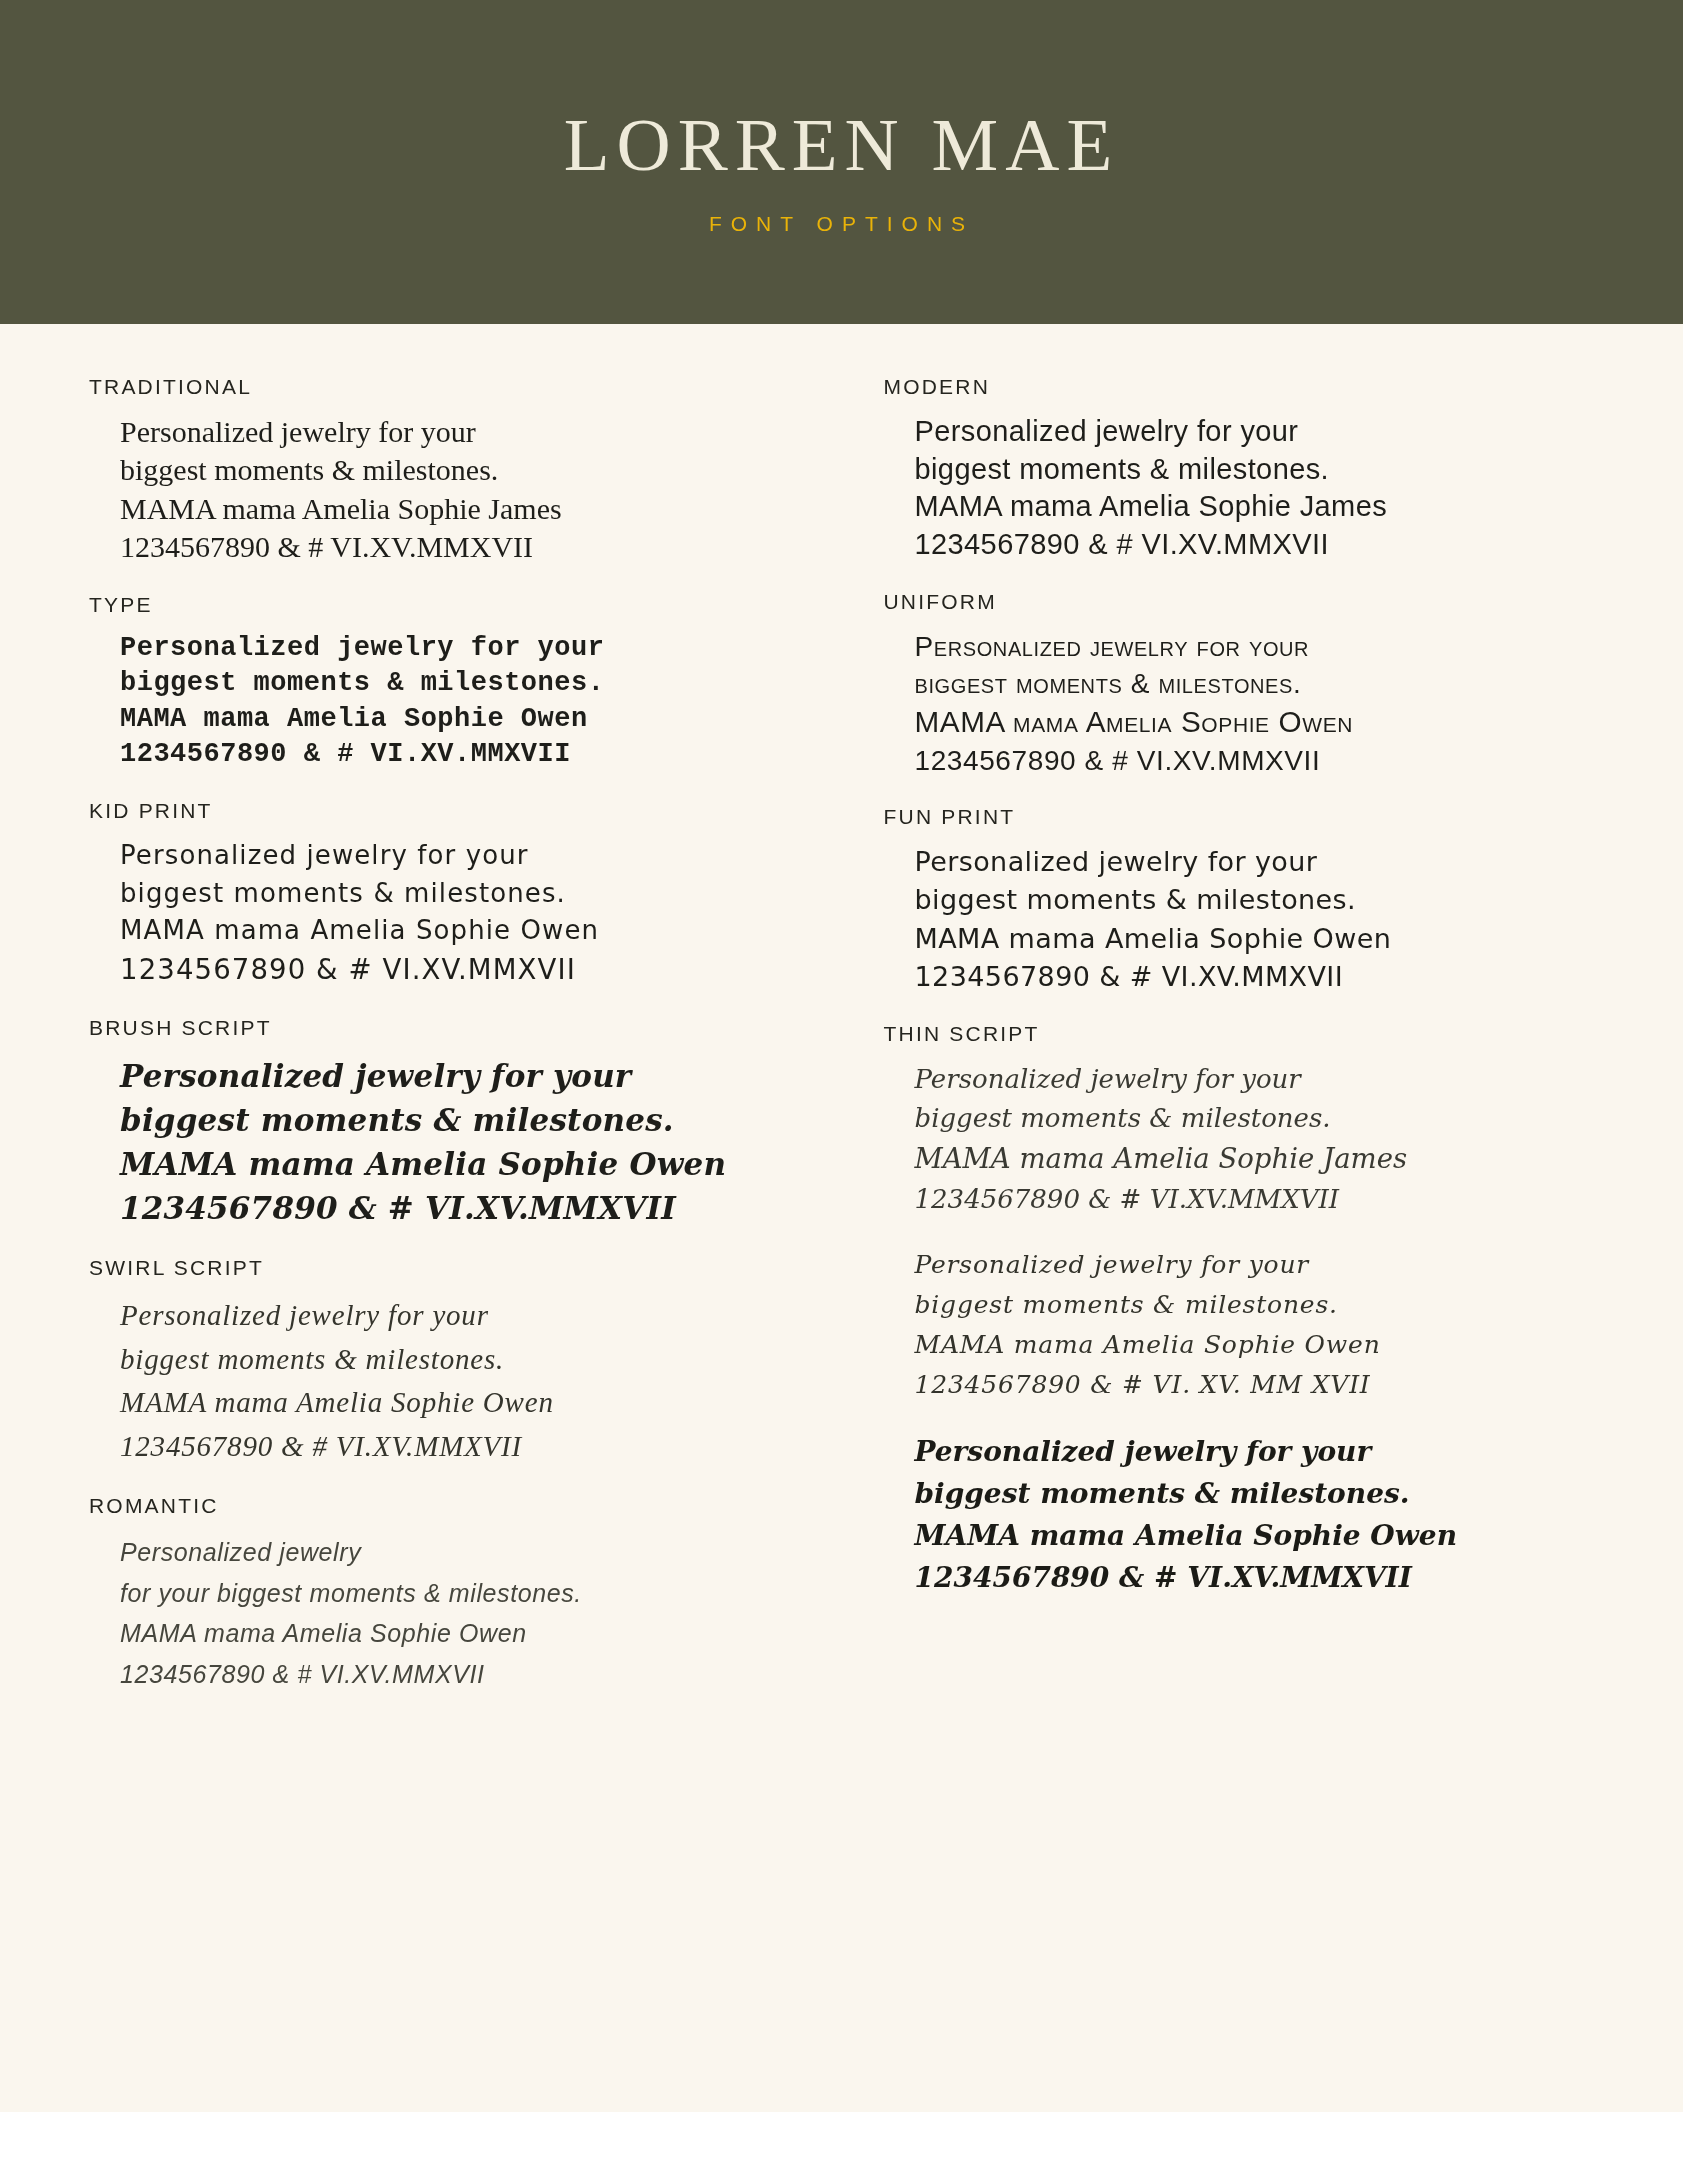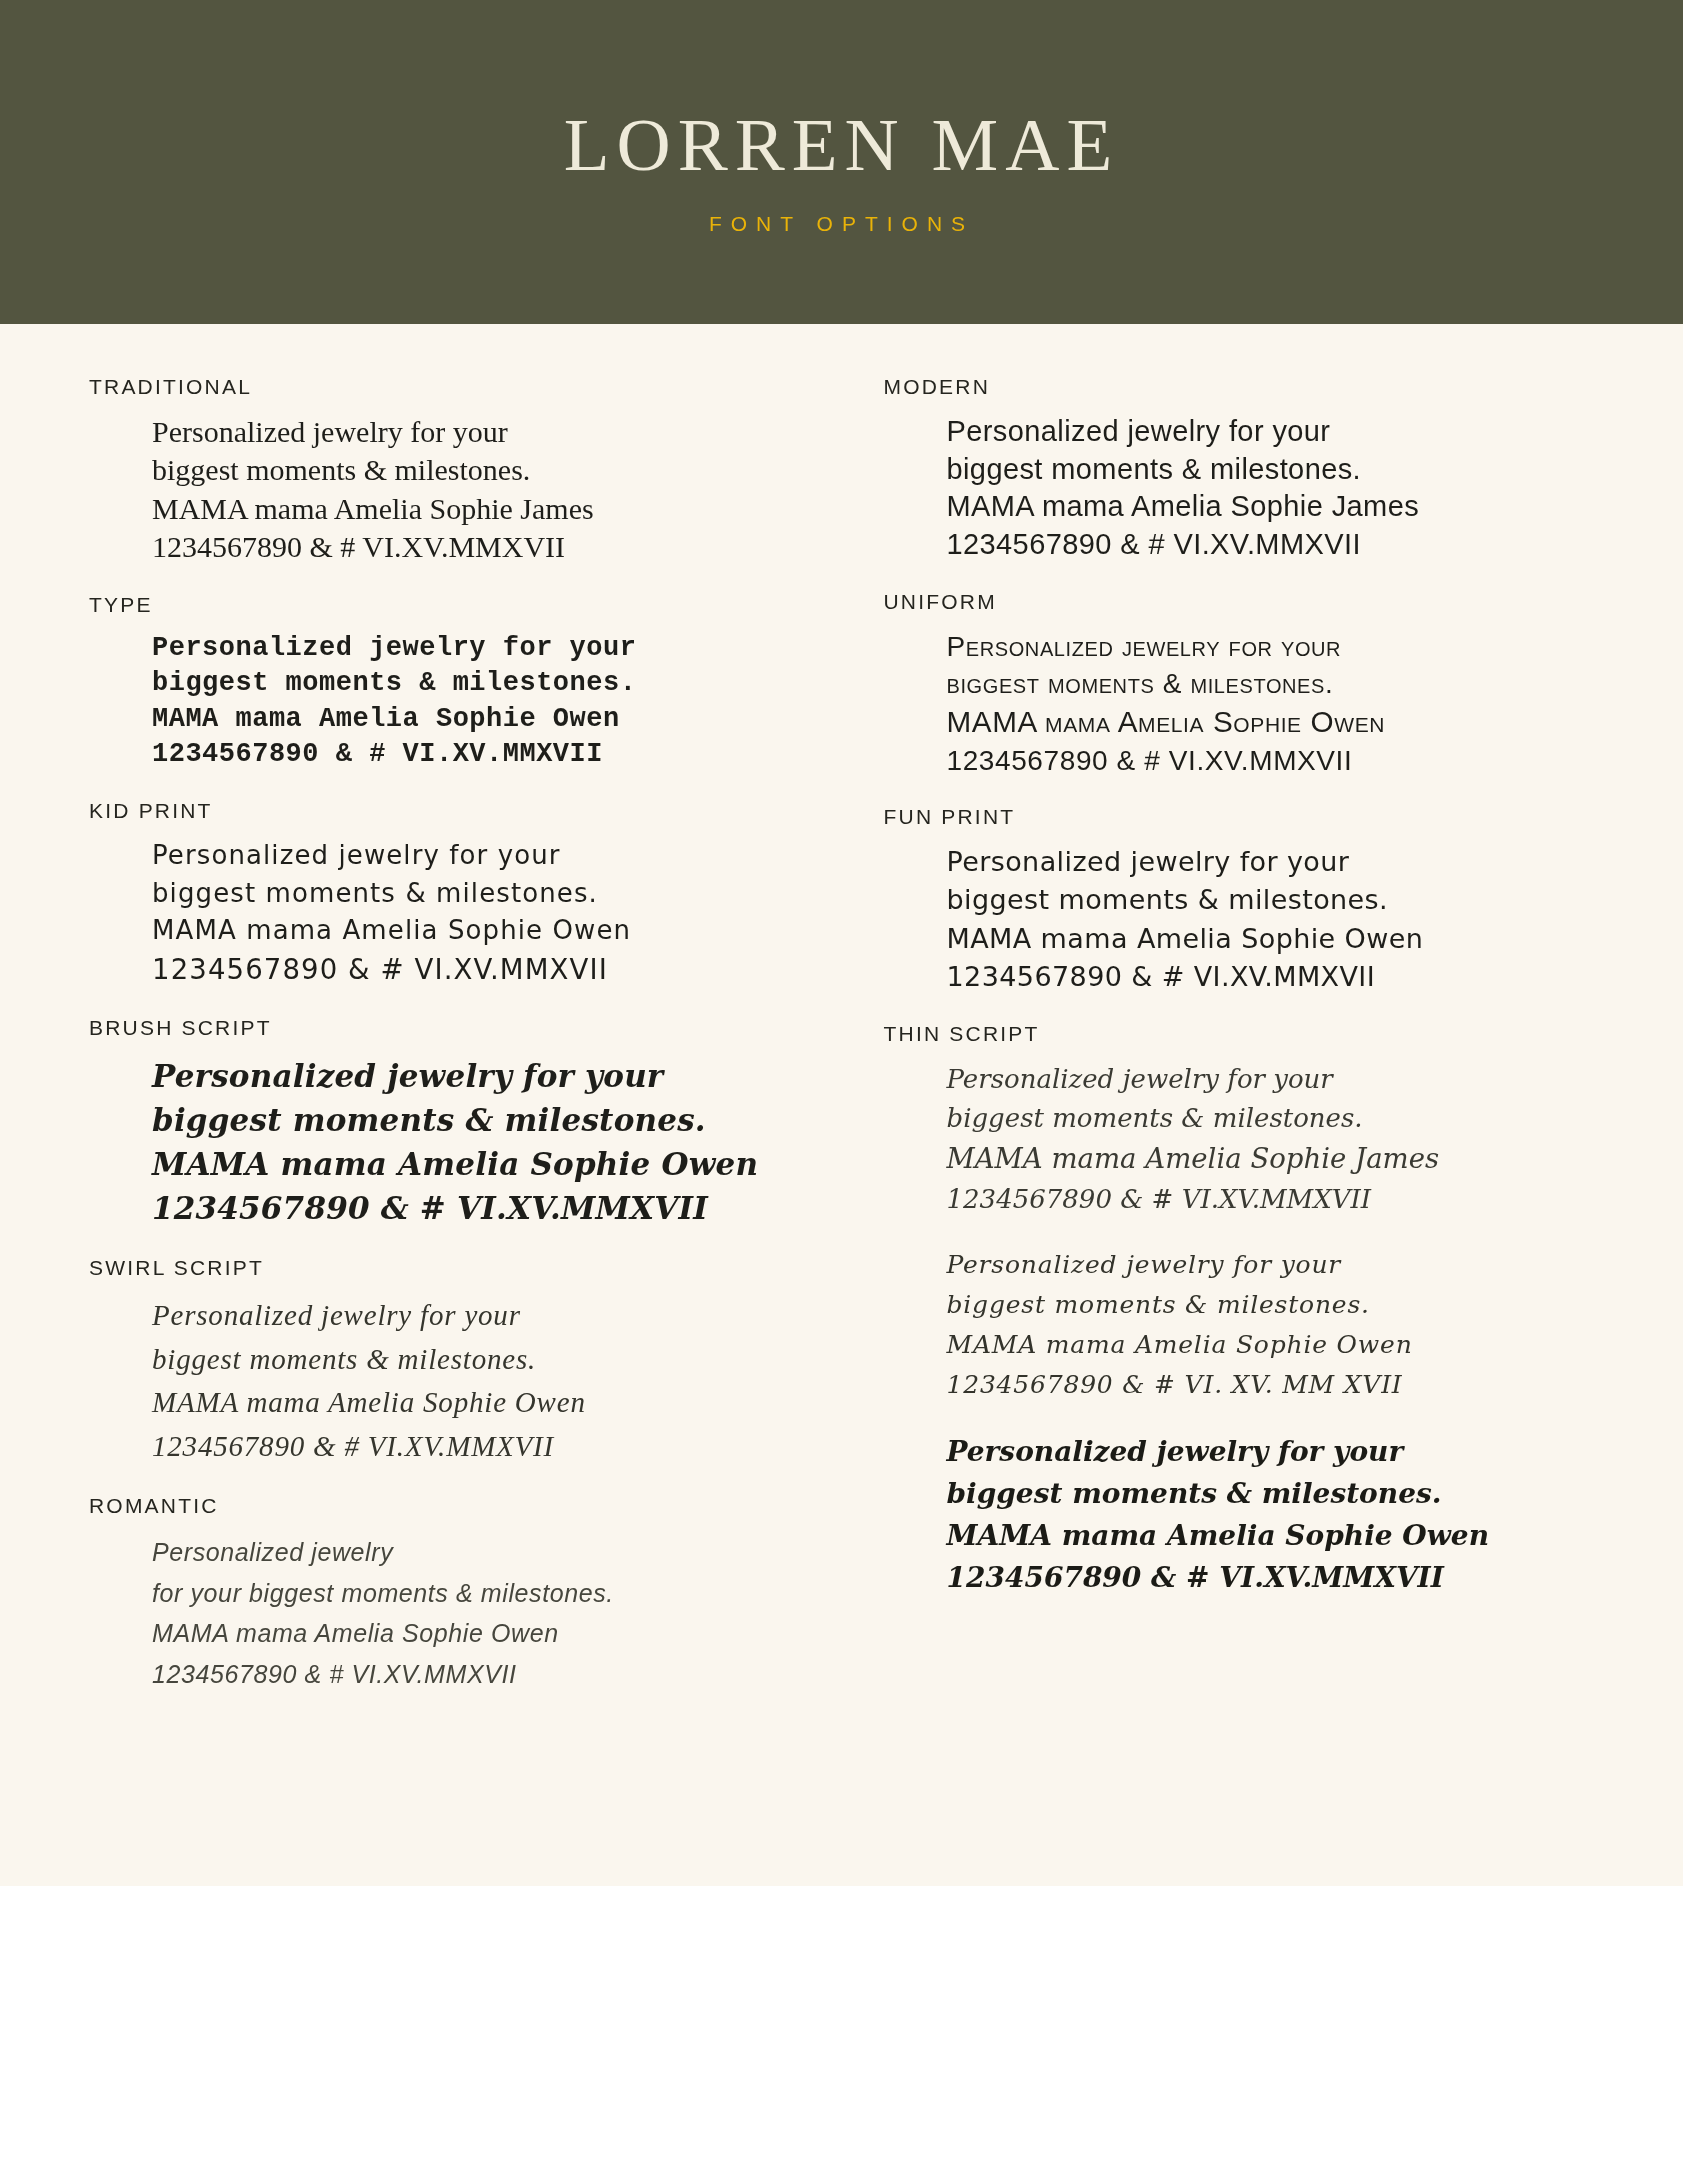--- a/index.html
+++ b/index.html
@@ -7,21 +7,21 @@
     margin: 0;
     padding: 0;
     width: 1683px;
     height: 2178px;
     background: #ffffff;
     font-family: "Liberation Sans", sans-serif;
   }
   .page {
     position: relative;
     width: 1683px;
-    height: 1886px;
+    height: 2112px;
     background: #faf6ee;
     overflow: hidden;
   }
   .header {
     width: 100%;
     height: 324px;
     background: #535540;
     display: flex;
     flex-direction: column;
     align-items: center;
@@ -62,21 +62,21 @@
     font-size: 21px;
     letter-spacing: 2.2px;
     color: #25251f;
     margin-bottom: 14px;
     padding-left: 20px;
   }
   .sample-lines {
     padding-left: 51px;
     color: #1e1e1a;
   }
-  .sample-lines div { white-space: nowrap; margin-left: 32px; }
+  .sample-lines div { white-space: nowrap; }
 
   
   .st-traditional { font-family: "Liberation Serif", serif; font-size: 30px; line-height: 1.28; }
   .st-modern { font-family: "Liberation Sans", sans-serif; font-size: 29px; line-height: 1.3; letter-spacing: 0.4px; }
   .st-type { font-family: "Liberation Mono", monospace; font-size: 27px; line-height: 1.32; font-weight: 700; letter-spacing: 0.5px; }
   .st-uniform { font-family: "Liberation Sans", sans-serif; font-size: 28px; line-height: 1.33; font-variant: small-caps; letter-spacing: 0.6px; }
   .st-kidprint { font-family: "DejaVu Sans", sans-serif; font-size: 26px; line-height: 1.45; letter-spacing: 1.1px; }
   .st-funprint { font-family: "DejaVu Sans", sans-serif; font-size: 27px; line-height: 1.42; letter-spacing: 0.4px; }
   .st-brush { font-family: "DejaVu Serif", serif; font-style: italic; font-weight: 700; font-size: 31px; line-height: 1.42; letter-spacing: 0.2px; }
   .st-thin { font-family: "DejaVu Serif", serif; font-style: italic; font-weight: 400; font-size: 26px; line-height: 1.5; color: #3a3a33; }

